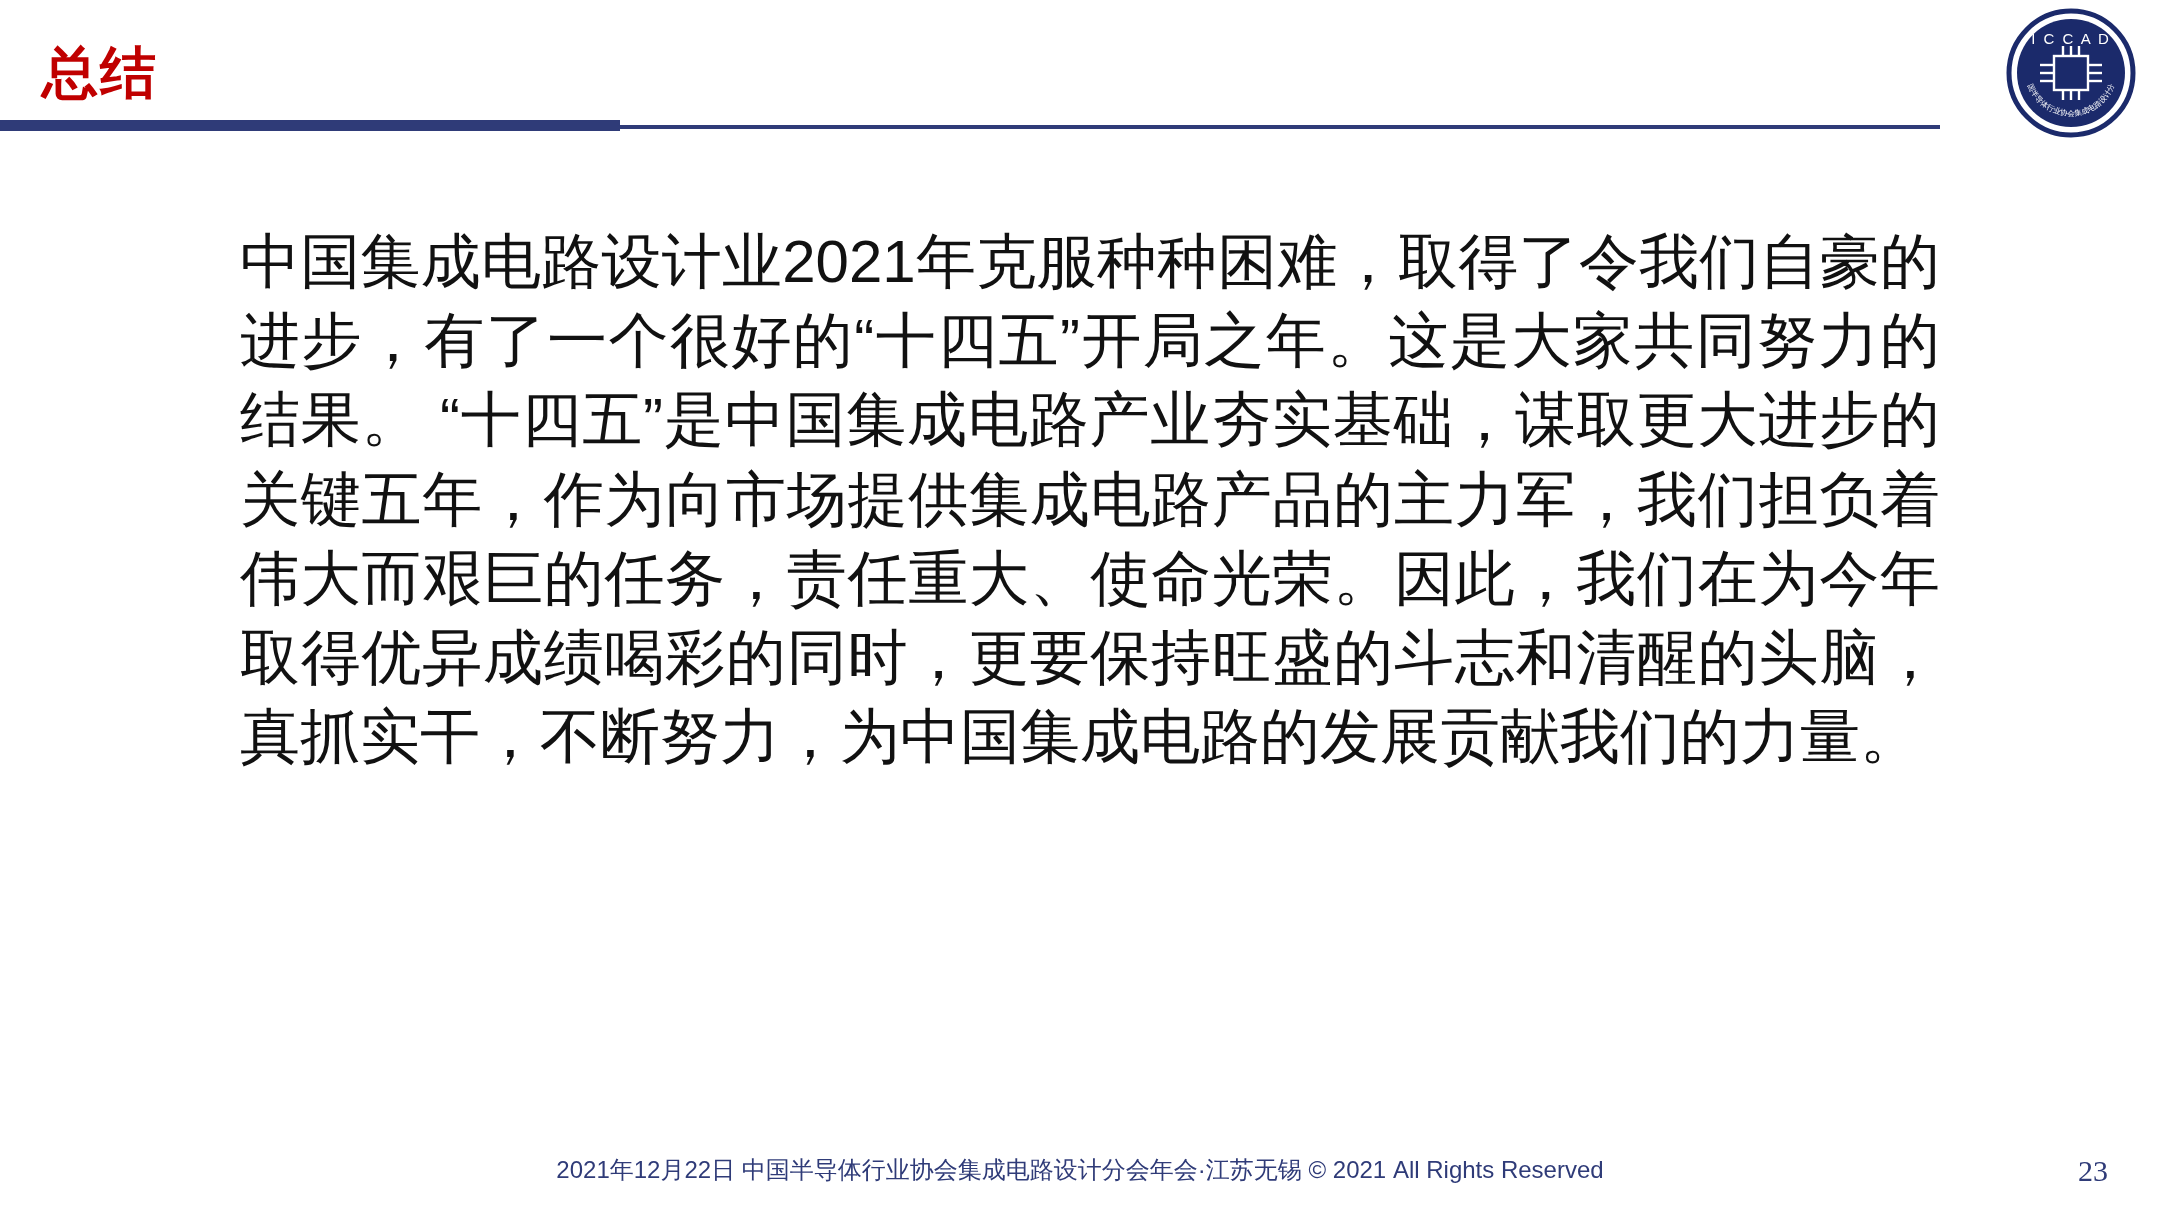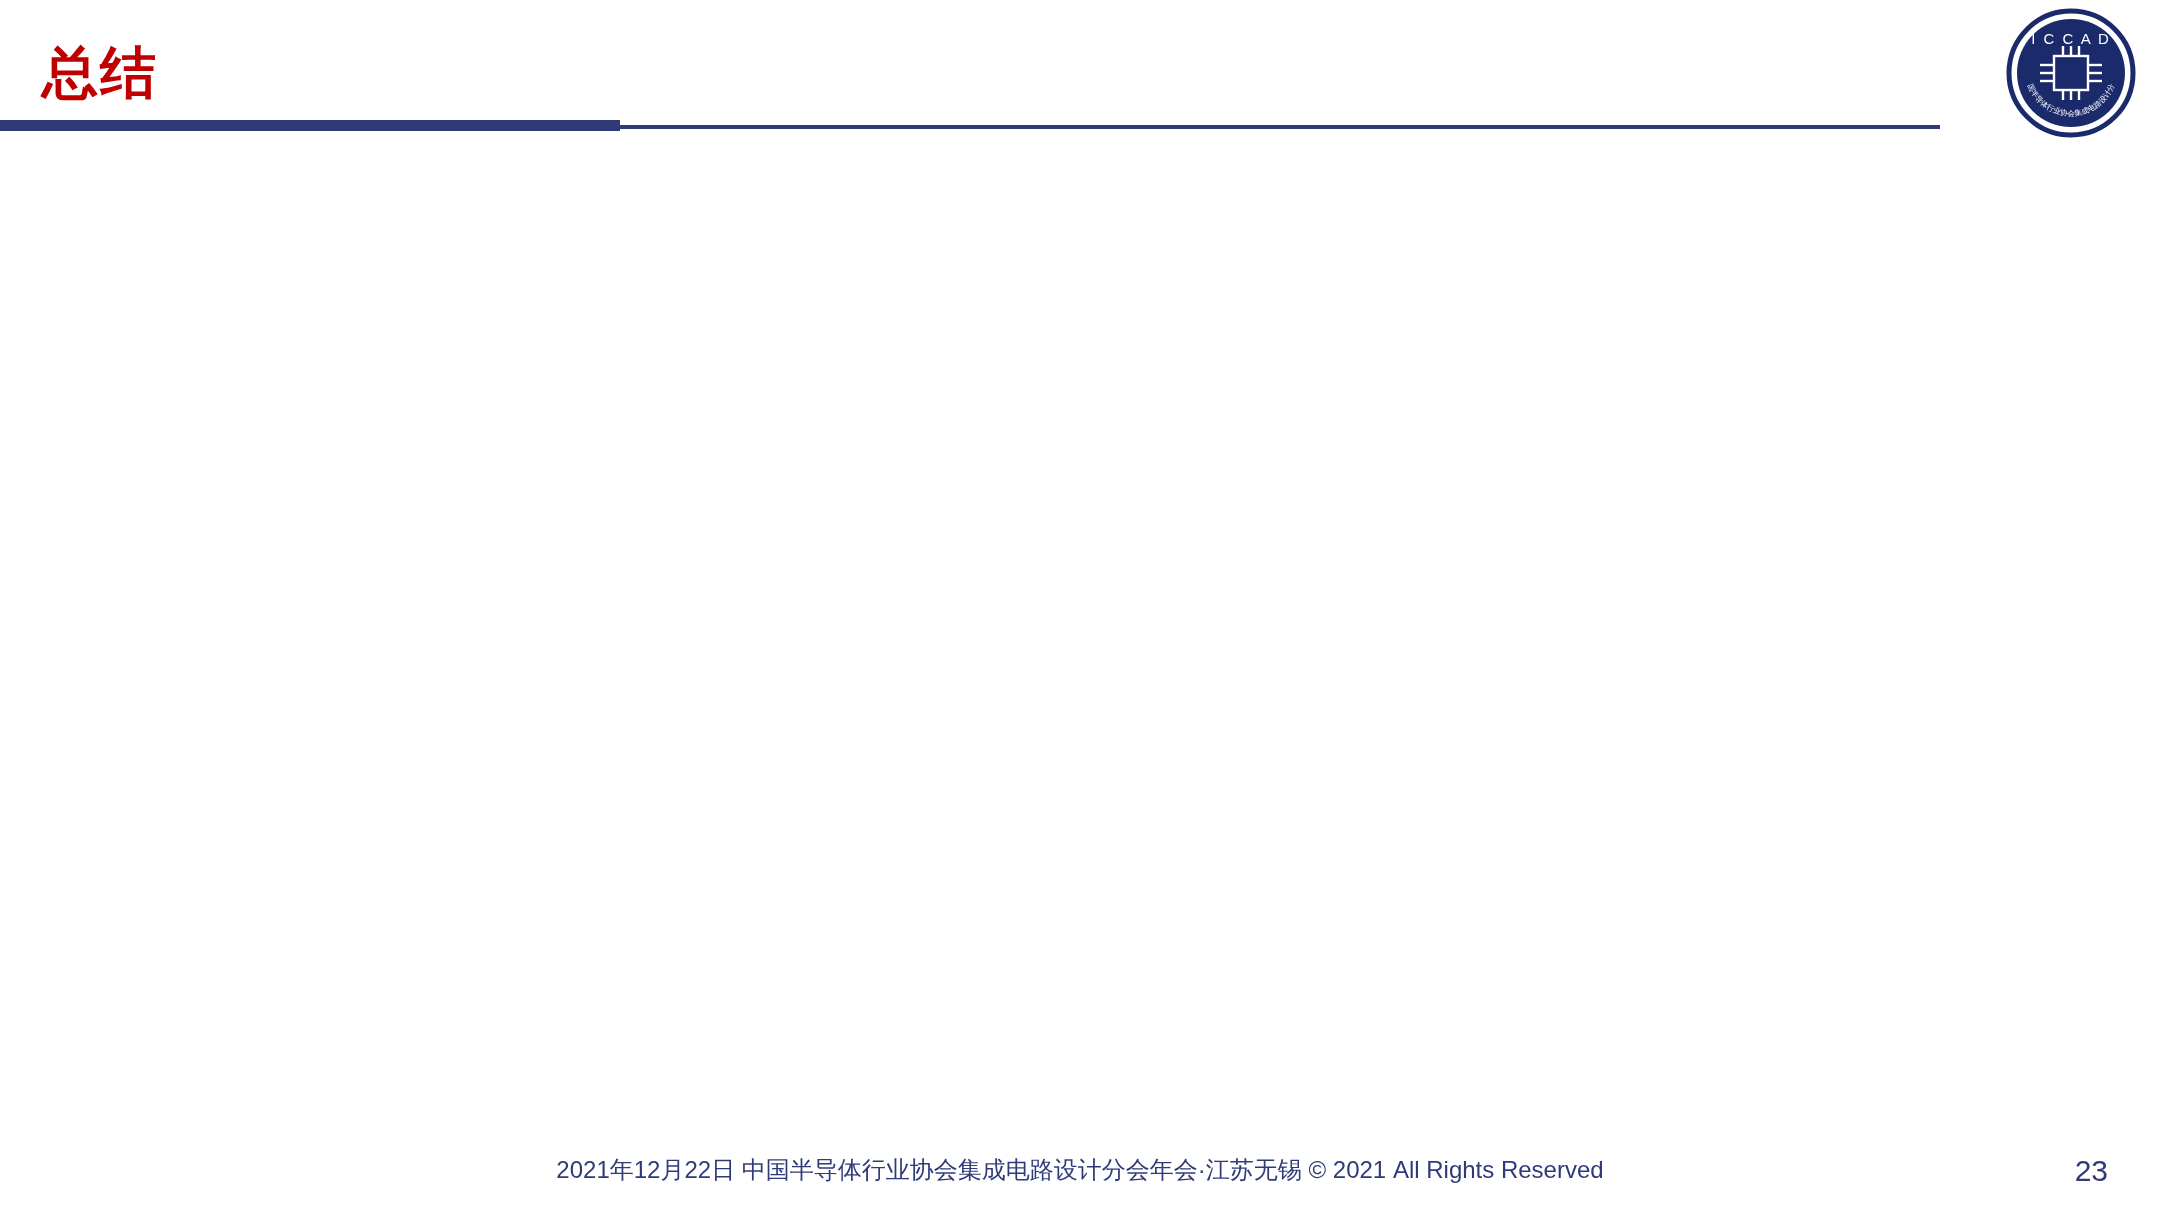--- a/index.html
+++ b/index.html
@@ -87,20 +87,21 @@
     text-align: center;
     font-size: 24px;
     color: #2f3b78;
   }
   .page-num {
     position: absolute;
     right: 52px;
     bottom: 26px;
     font-size: 30px;
     color: #2f3b78;
+    font-family: Liberation Serif, serif;
   }
 </style>
 </head>
 <body>
 
 <div class="slide">
 
   <div class="title">总结</div>
 
   <div class="rule-thick"></div>
@@ -126,17 +127,18 @@
         <line x1="65" y1="82" x2="65" y2="92"></line>
         <line x1="73" y1="82" x2="73" y2="92"></line>
       </g>
       <path id="logoArc" d="M 22 78 A 46 46 0 0 0 108 78" fill="none"></path>
       <text font-family="Liberation Sans, sans-serif" font-size="7.5" fill="#ffffff">
         <textPath href="#logoArc" startOffset="50%" text-anchor="middle">中国半导体行业协会集成电路设计分会</textPath>
       </text>
     </svg>
   </div>
 
+  <div class="body-text">中国集成电路设计业2021年克服种种困难，取得了令我们自豪的进步，有了一个很好的“十四五”开局之年。这是大家共同努力的结果。 “十四五”是中国集成电路产业夯实基础，谋取更大进步的关键五年，作为向市场提供集成电路产品的主力军，我们担负着伟大而艰巨的任务，责任重大、使命光荣。因此，我们在为今年取得优异成绩喝彩的同时，更要保持旺盛的斗志和清醒的头脑，真抓实干，不断努力，为中国集成电路的发展贡献我们的力量。</div>
 
   <div class="footer">2021年12月22日 中国半导体行业协会集成电路设计分会年会·江苏无锡 © 2021 All Rights Reserved</div>
   <div class="page-num">23</div>
 
 </div>
 
 </body></html>

